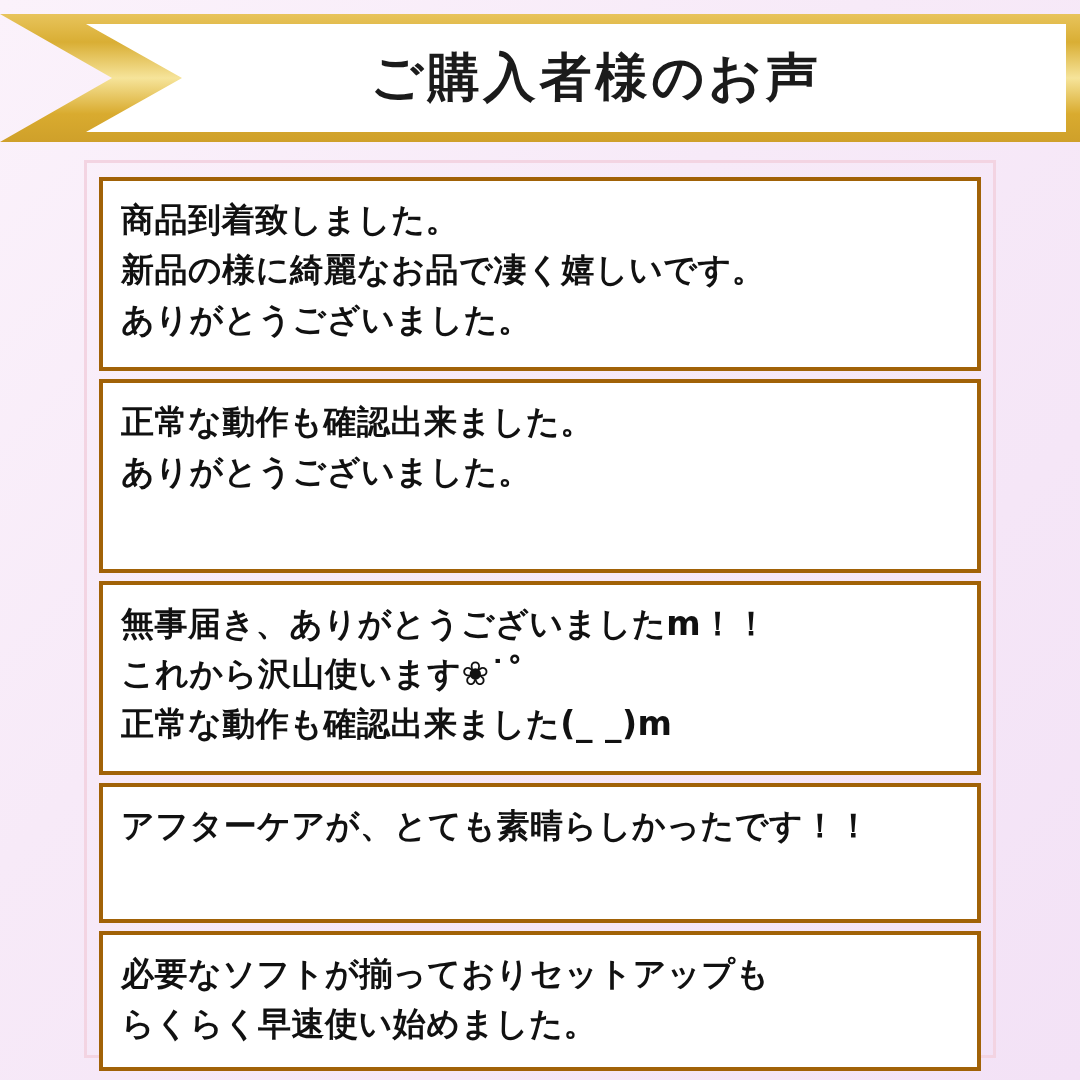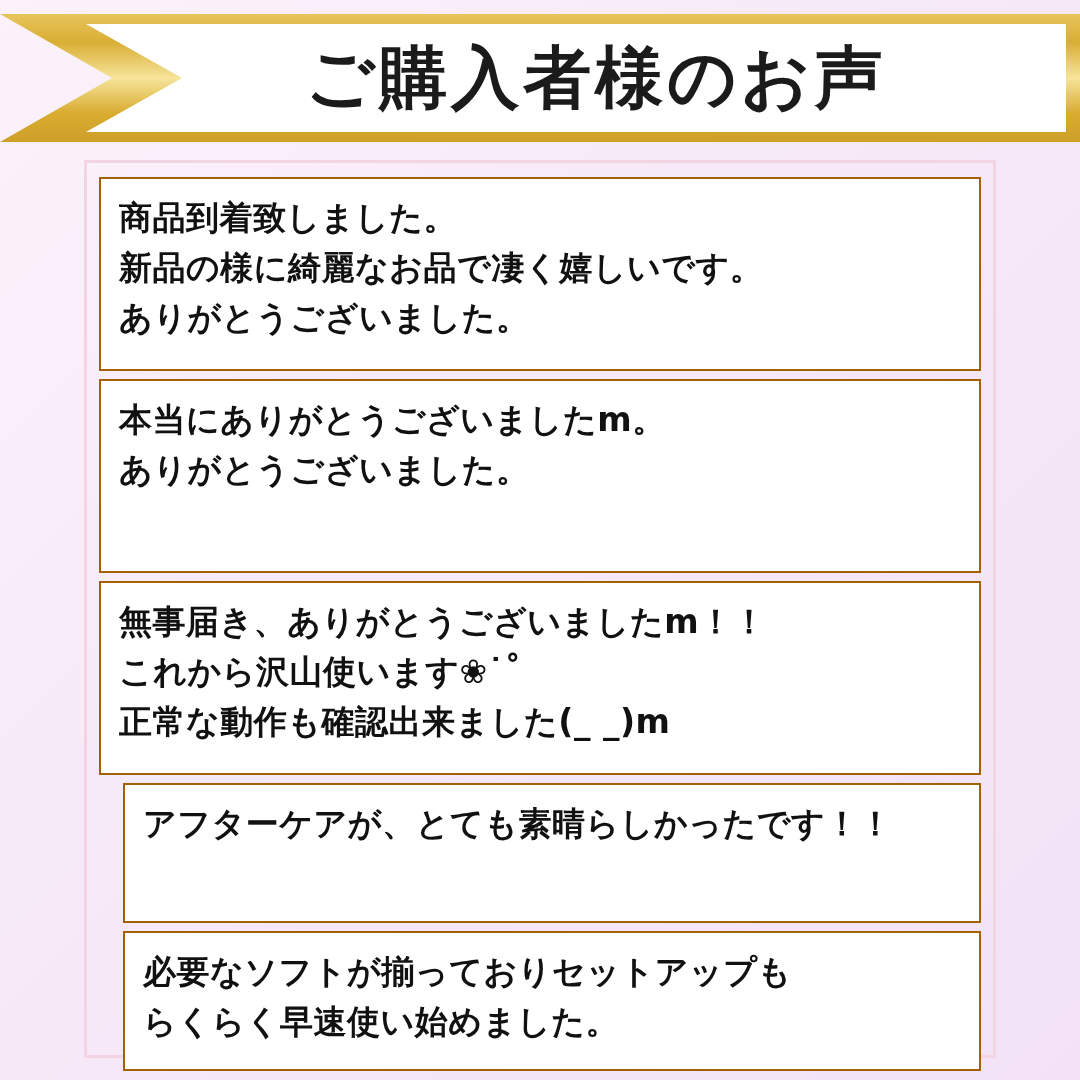--- a/index.html
+++ b/index.html
@@ -46,21 +46,21 @@
     width: 980px;
     height: 108px;
     background: #ffffff;
     -webkit-clip-path: polygon(0 0, 980px 0, 980px 108px, 0 108px, 96px 54px);
     clip-path: polygon(0 0, 980px 0, 980px 108px, 0 108px, 96px 54px);
     display: flex;
     align-items: center;
     justify-content: center;
   }
   .banner-title {
-    font-size: 68px;
+    font-size: 52px;
     font-weight: 700;
     color: #1b1b1b;
     letter-spacing: 4px;
     padding-left: 40px;
     white-space: nowrap;
     font-family: "DejaVu Sans", "Liberation Sans", sans-serif;
   }
 
   
   .reviews-frame {
@@ -79,26 +79,26 @@
     display: flex;
     flex-direction: column;
     gap: 8px;
     height: 100%;
     box-sizing: border-box;
   }
 
   .review-card {
     box-sizing: border-box;
     background: #ffffff;
-    border: 2px solid #a16207;
+    border: 4px solid #a16207;
     padding: 14px 16px 10px 18px;
     flex: 0 0 auto;
   }
   .review-card.lines-3 { height: 194px; }
-  .review-card.lines-2 { height: 140px; margin-left: 24px; }
+  .review-card.lines-2 { height: 140px; }
 
   .review-line {
     font-size: 33px;
     line-height: 1.52;
     color: #111111;
     font-weight: 700;
     letter-spacing: 0.5px;
     white-space: nowrap;
     font-family: "DejaVu Sans", "Liberation Sans", sans-serif;
   }
@@ -118,21 +118,21 @@
   <div class="reviews-frame">
     <div class="review-list">
 
       <div class="review-card lines-3">
         <div class="review-line">商品到着致しました。</div>
         <div class="review-line">新品の様に綺麗なお品で凄く嬉しいです。</div>
         <div class="review-line">ありがとうございました。</div>
       </div>
 
       <div class="review-card lines-3">
-        <div class="review-line">本当にありがとうございましたm。</div>
+        <div class="review-line">正常な動作も確認出来ました。</div>
         <div class="review-line">ありがとうございました。</div>
       </div>
 
       <div class="review-card lines-3">
         <div class="review-line">無事届き、ありがとうございましたm！！</div>
         <div class="review-line">これから沢山使います❀˙˚</div>
         <div class="review-line">正常な動作も確認出来ました(_ _)m</div>
       </div>
 
       <div class="review-card lines-2">

